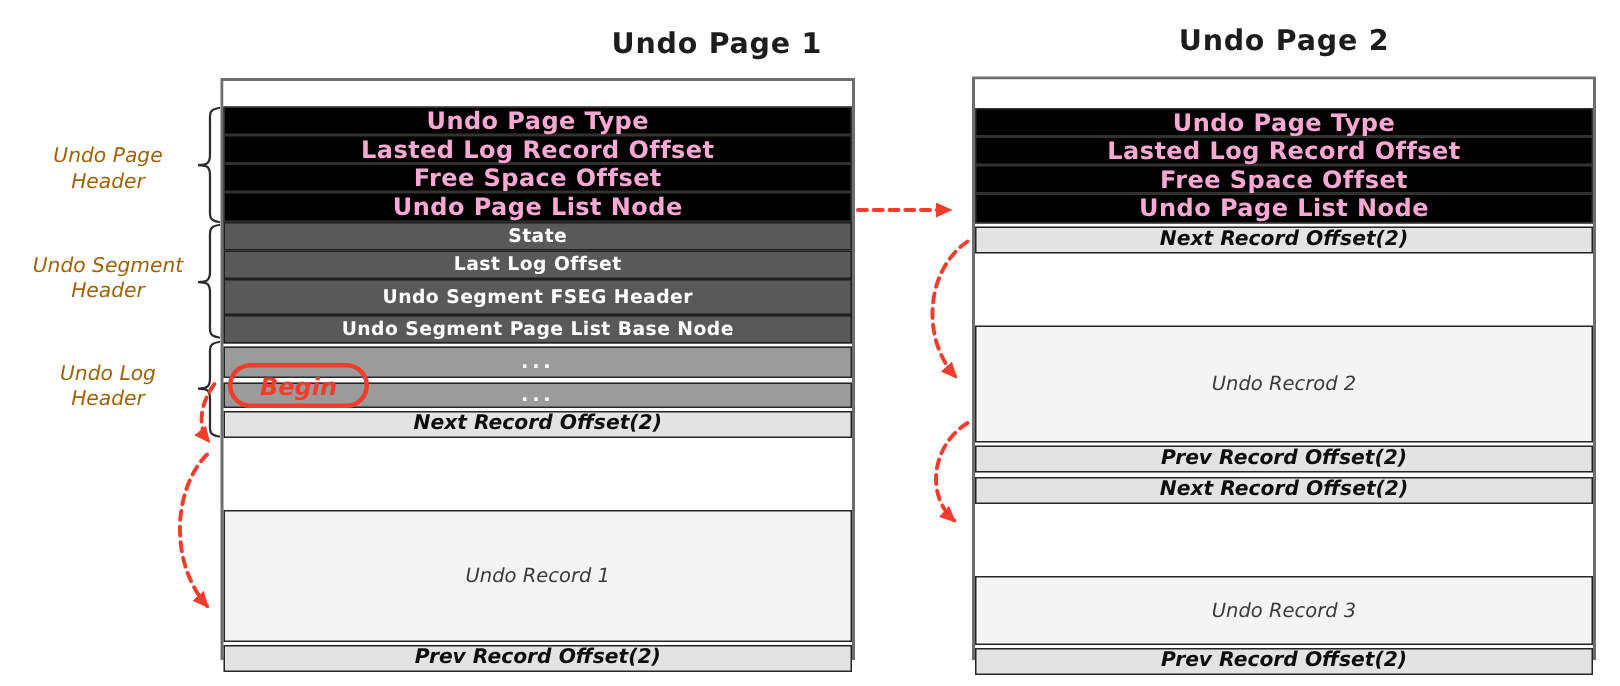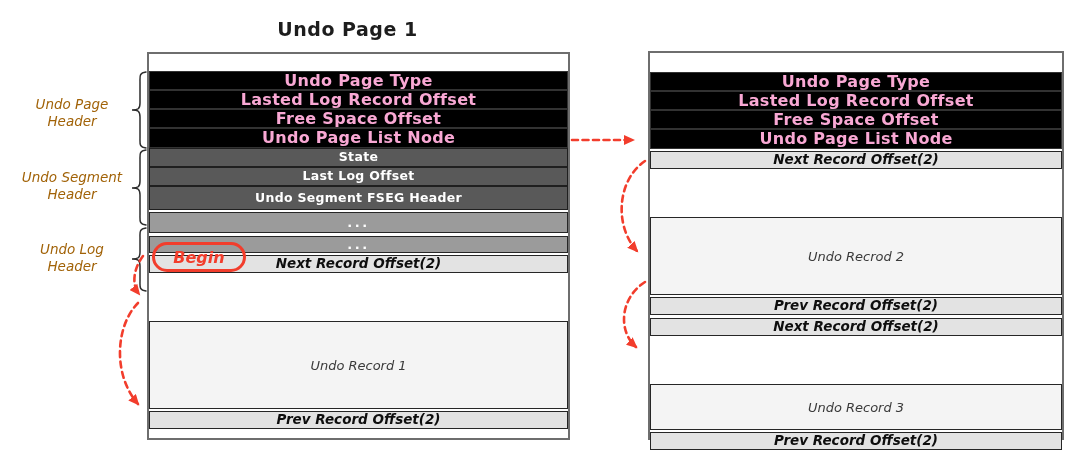--- a/index.html
+++ b/index.html
@@ -39,21 +39,22 @@
     color:#f23d2c;font-weight:bold;font-style:italic;font-size:16px;background:transparent;z-index:5;
   }
   svg.overlay{position:absolute;left:0;top:0;pointer-events:none;z-index:6;}
   svg.braces{position:absolute;left:128px;top:0;pointer-events:none;z-index:4;}
 </style>
 </head>
 <body>
 
 <div id="canvas">
 
-  <div class="page-title" style="left:136px;top:18px;width:423px;">Undo Page 1</div>
+  <div class="page-title" style="left:125px;top:18px;width:423px;text-align:right;">Undo Page 1</div>
+  <div class="page-title" style="left:648px;top:16px;width:416px;">Undo Page 2</div>
 
   <div class="side-label" style="left:6px;top:96px;">
     <span>Undo Page</span><br>
     <span>Header</span>
   </div>
   <div class="side-label" style="left:6px;top:169px;">
     <span>Undo Segment</span><br>
     <span>Header</span>
   </div>
   <div class="side-label" style="left:6px;top:241px;">
@@ -71,20 +72,21 @@
 
   <div class="pagebox" style="left:147px;top:52px;width:423px;height:388px;">
     <div class="row blank" style="height:17px;"></div>
     <div class="row black" style="height:19px;">Undo Page Type</div>
     <div class="row black" style="height:19px;">Lasted Log Record Offset</div>
     <div class="row black" style="height:19px;">Free Space Offset</div>
     <div class="row black" style="height:20px;">Undo Page List Node</div>
     <div class="row dark" style="height:19px;">State</div>
     <div class="row dark" style="height:19px;">Last Log Offset</div>
     <div class="row dark" style="height:24px;">Undo Segment FSEG Header</div>
+    <div class="row dark" style="height:19px;">Undo Segment Page List Base Node</div>
     <div class="row mid dots gap2" style="height:21px;">...</div>
     <div class="row mid dots gap3" style="height:17px;">...</div>
     <div class="row light gap2" style="height:18px;">Next Record Offset(2)</div>
     <div class="row record gap2" style="height:88px;">Undo Record 1</div>
     <div class="row light gap2" style="height:18px;">Prev Record Offset(2)</div>
     <div class="row blank" style="flex:1;"></div>
   </div>
 
   <div class="pagebox" style="left:648px;top:51px;width:416px;height:389px;">
     <div class="row blank" style="height:19px;"></div>

